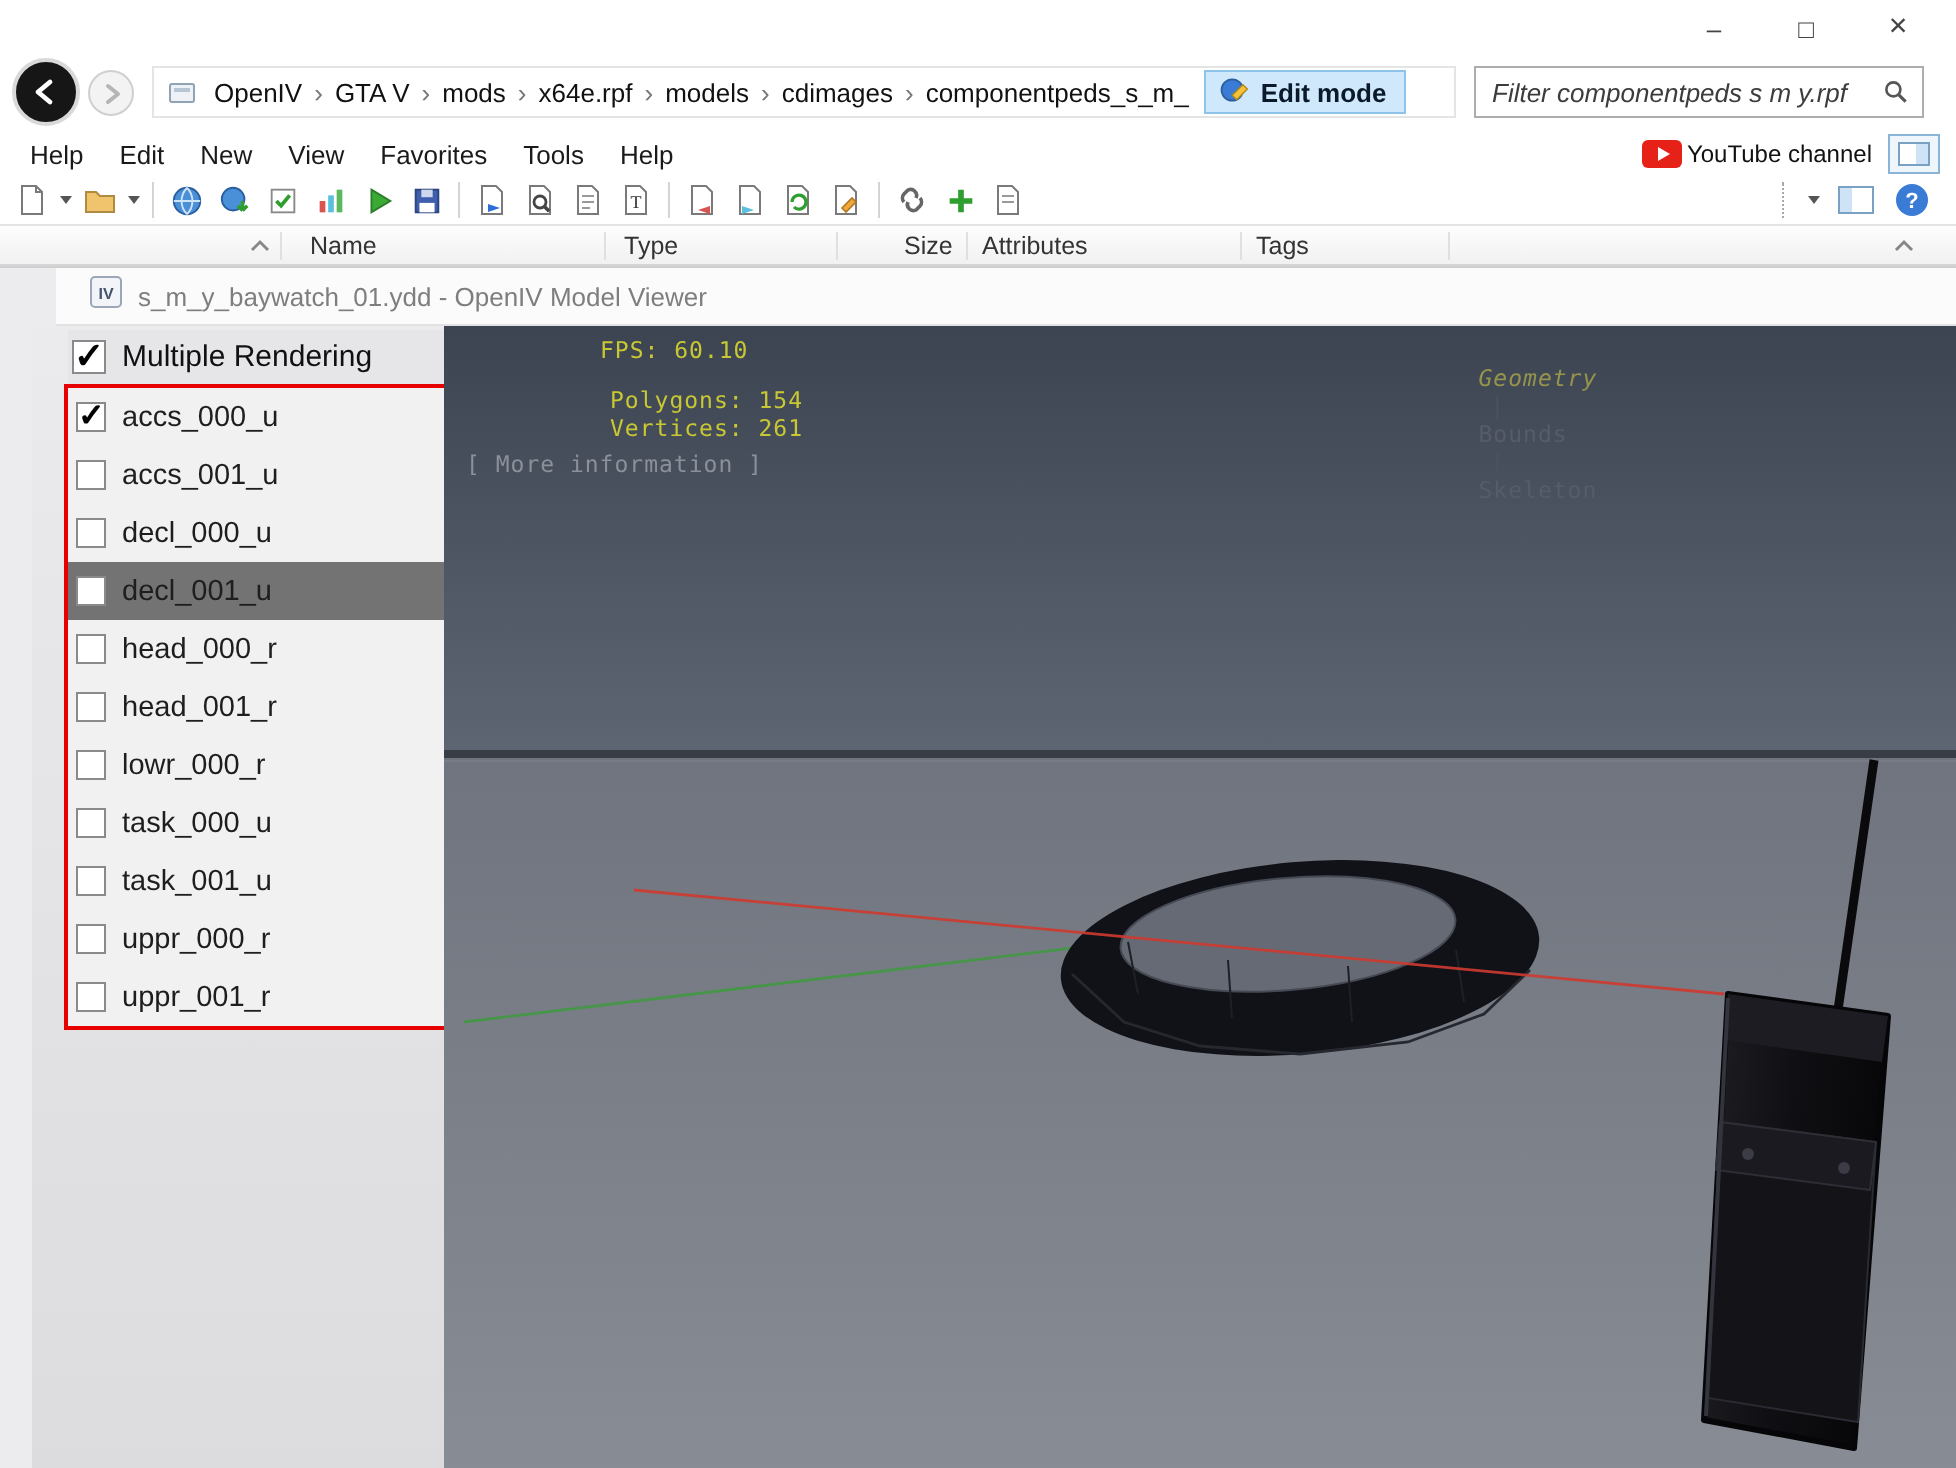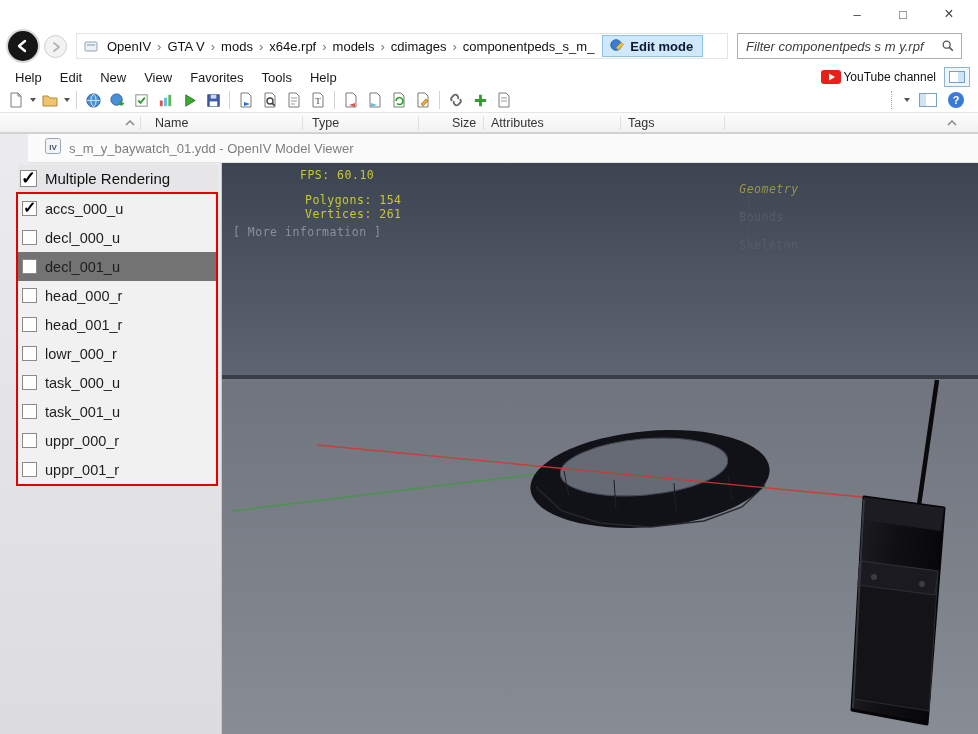--- a/index.html
+++ b/index.html
@@ -46,21 +46,21 @@
   .colheaders .hdr { position: absolute; top: 3px; }
   .vline { position: absolute; top: 3px; width: 1px; height: 14px; background: #e0e0e0; }
   .scroll-up { position: absolute; top: 4px; display: flex; }
 
   
   .viewer-window { position: absolute; left: 0; top: 133px; width: 978px; height: 601px; background: #ececee; border-top: 1px solid #cfcfcf; }
   .viewer-titlebar { position: absolute; left: 0; top: 0; width: 978px; height: 29px; background: #fbfbfb; border-bottom: 1px solid #e2e2e2; display: flex; align-items: center; padding-left: 17px; gap: 8px; margin-left: 28px; }
   .viewer-title { font-size: 13px; color: #7e7e7e; }
   .viewer-body { position: absolute; left: 0; top: 29px; width: 978px; height: 572px; }
 
-  .left-panel { position: absolute; left: 0; top: 0; width: 222px; height: 572px; background: linear-gradient(#ebebed, #dcdcdf); border-right: 1px solid #c9c9cc; }
+  .left-panel { position: absolute; left: 16px; top: 0; width: 222px; height: 572px; background: linear-gradient(#ebebed, #dcdcdf); border-right: 1px solid #c9c9cc; }
   .mr-row { position: absolute; left: 18px; top: 2px; width: 200px; height: 27px; display: flex; align-items: center; background: #e6e6e9; }
   .mr-label { font-size: 15px; color: #111; margin-left: 8px; }
   .red-box { position: absolute; left: 16px; top: 29px; width: 202px; border: 2px solid #e60000; background: #f1f1f2; }
   .model-row { height: 29px; display: flex; align-items: center; padding-left: 4px; background: #f1f1f2; }
   .model-row.highlighted { background: #737373; }
   .model-label { font-size: 14.5px; color: #1e1e1e; margin-left: 8px; }
   .checkbox { position: relative; width: 15px; height: 15px; background: #fff; border: 1px solid #8a8a8a; flex: 0 0 auto; }
   .mr-cb { width: 17px; height: 17px; margin-left: 2px; }
   .checkbox.checked::after { content: "✓"; position: absolute; left: 0px; top: -4px; font-size: 16px; font-weight: 700; color: #000; }
   .mr-cb.checked::after { font-size: 18px; top: -4px; }
@@ -349,20 +349,24 @@
 
       <div class="left-panel">
         <div class="mr-row">
           <span class="checkbox mr-cb checked"></span>
           <span class="mr-label">Multiple Rendering</span>
         </div>
         <div class="red-box">
           <div class="model-row">
             <span class="checkbox checked"></span>
             <span class="model-label">accs_000_u</span>
+          </div>
+          <div class="model-row">
+            <span class="checkbox"></span>
+            <span class="model-label">accs_001_u</span>
           </div>
           <div class="model-row">
             <span class="checkbox"></span>
             <span class="model-label">decl_000_u</span>
           </div>
           <div class="model-row highlighted">
             <span class="checkbox"></span>
             <span class="model-label">decl_001_u</span>
           </div>
           <div class="model-row">

